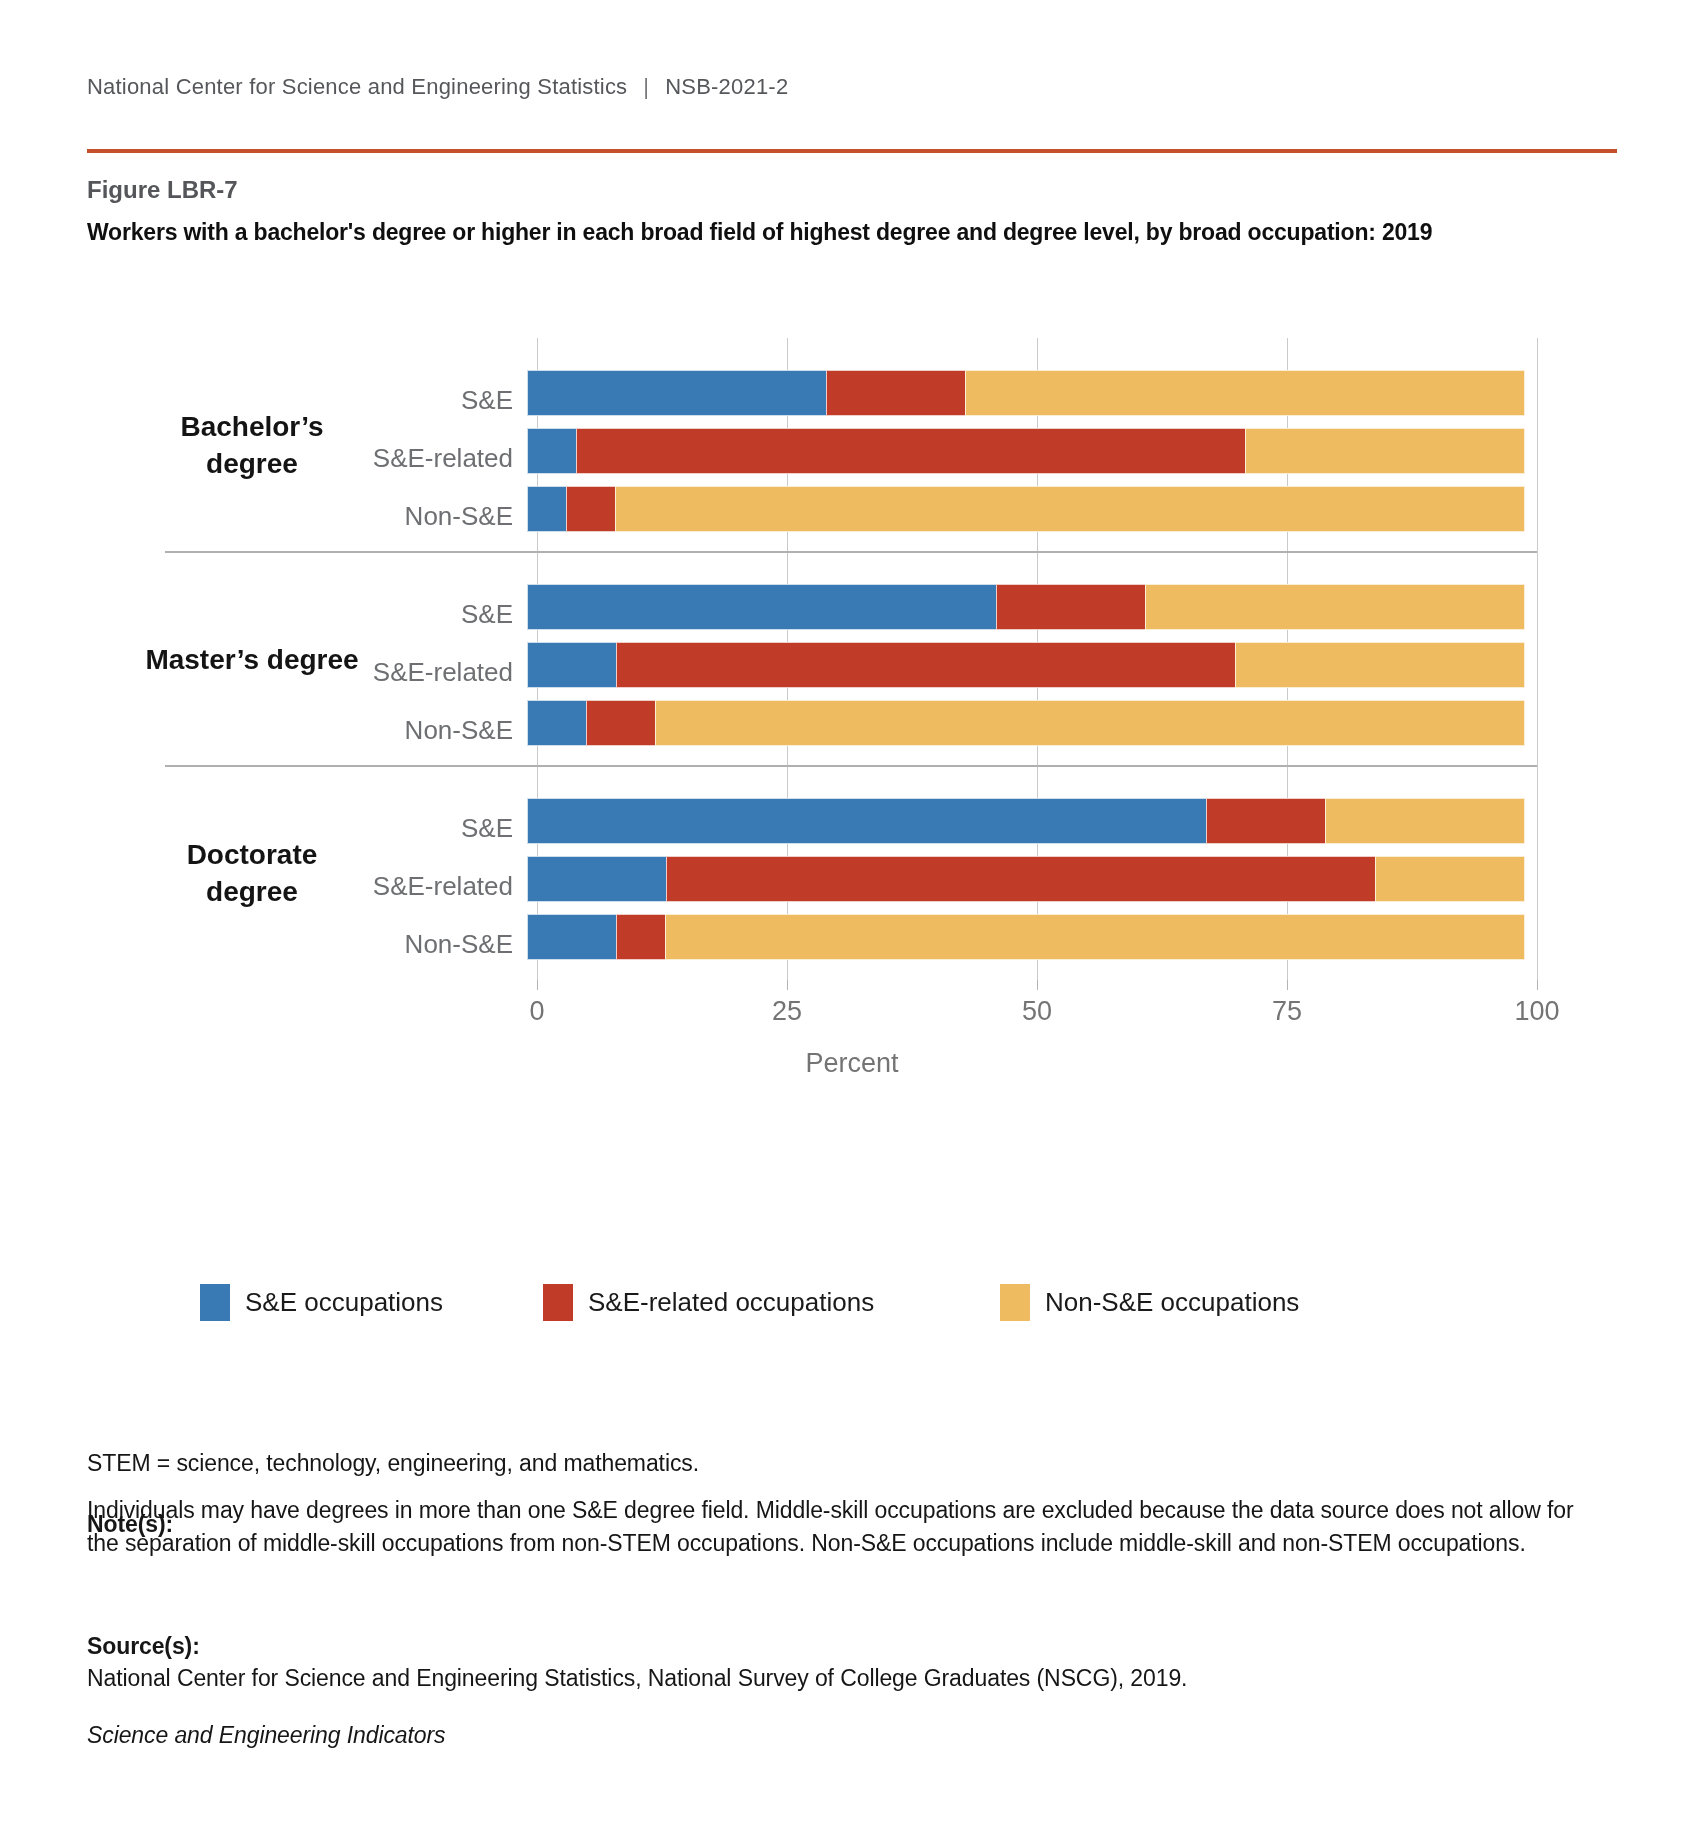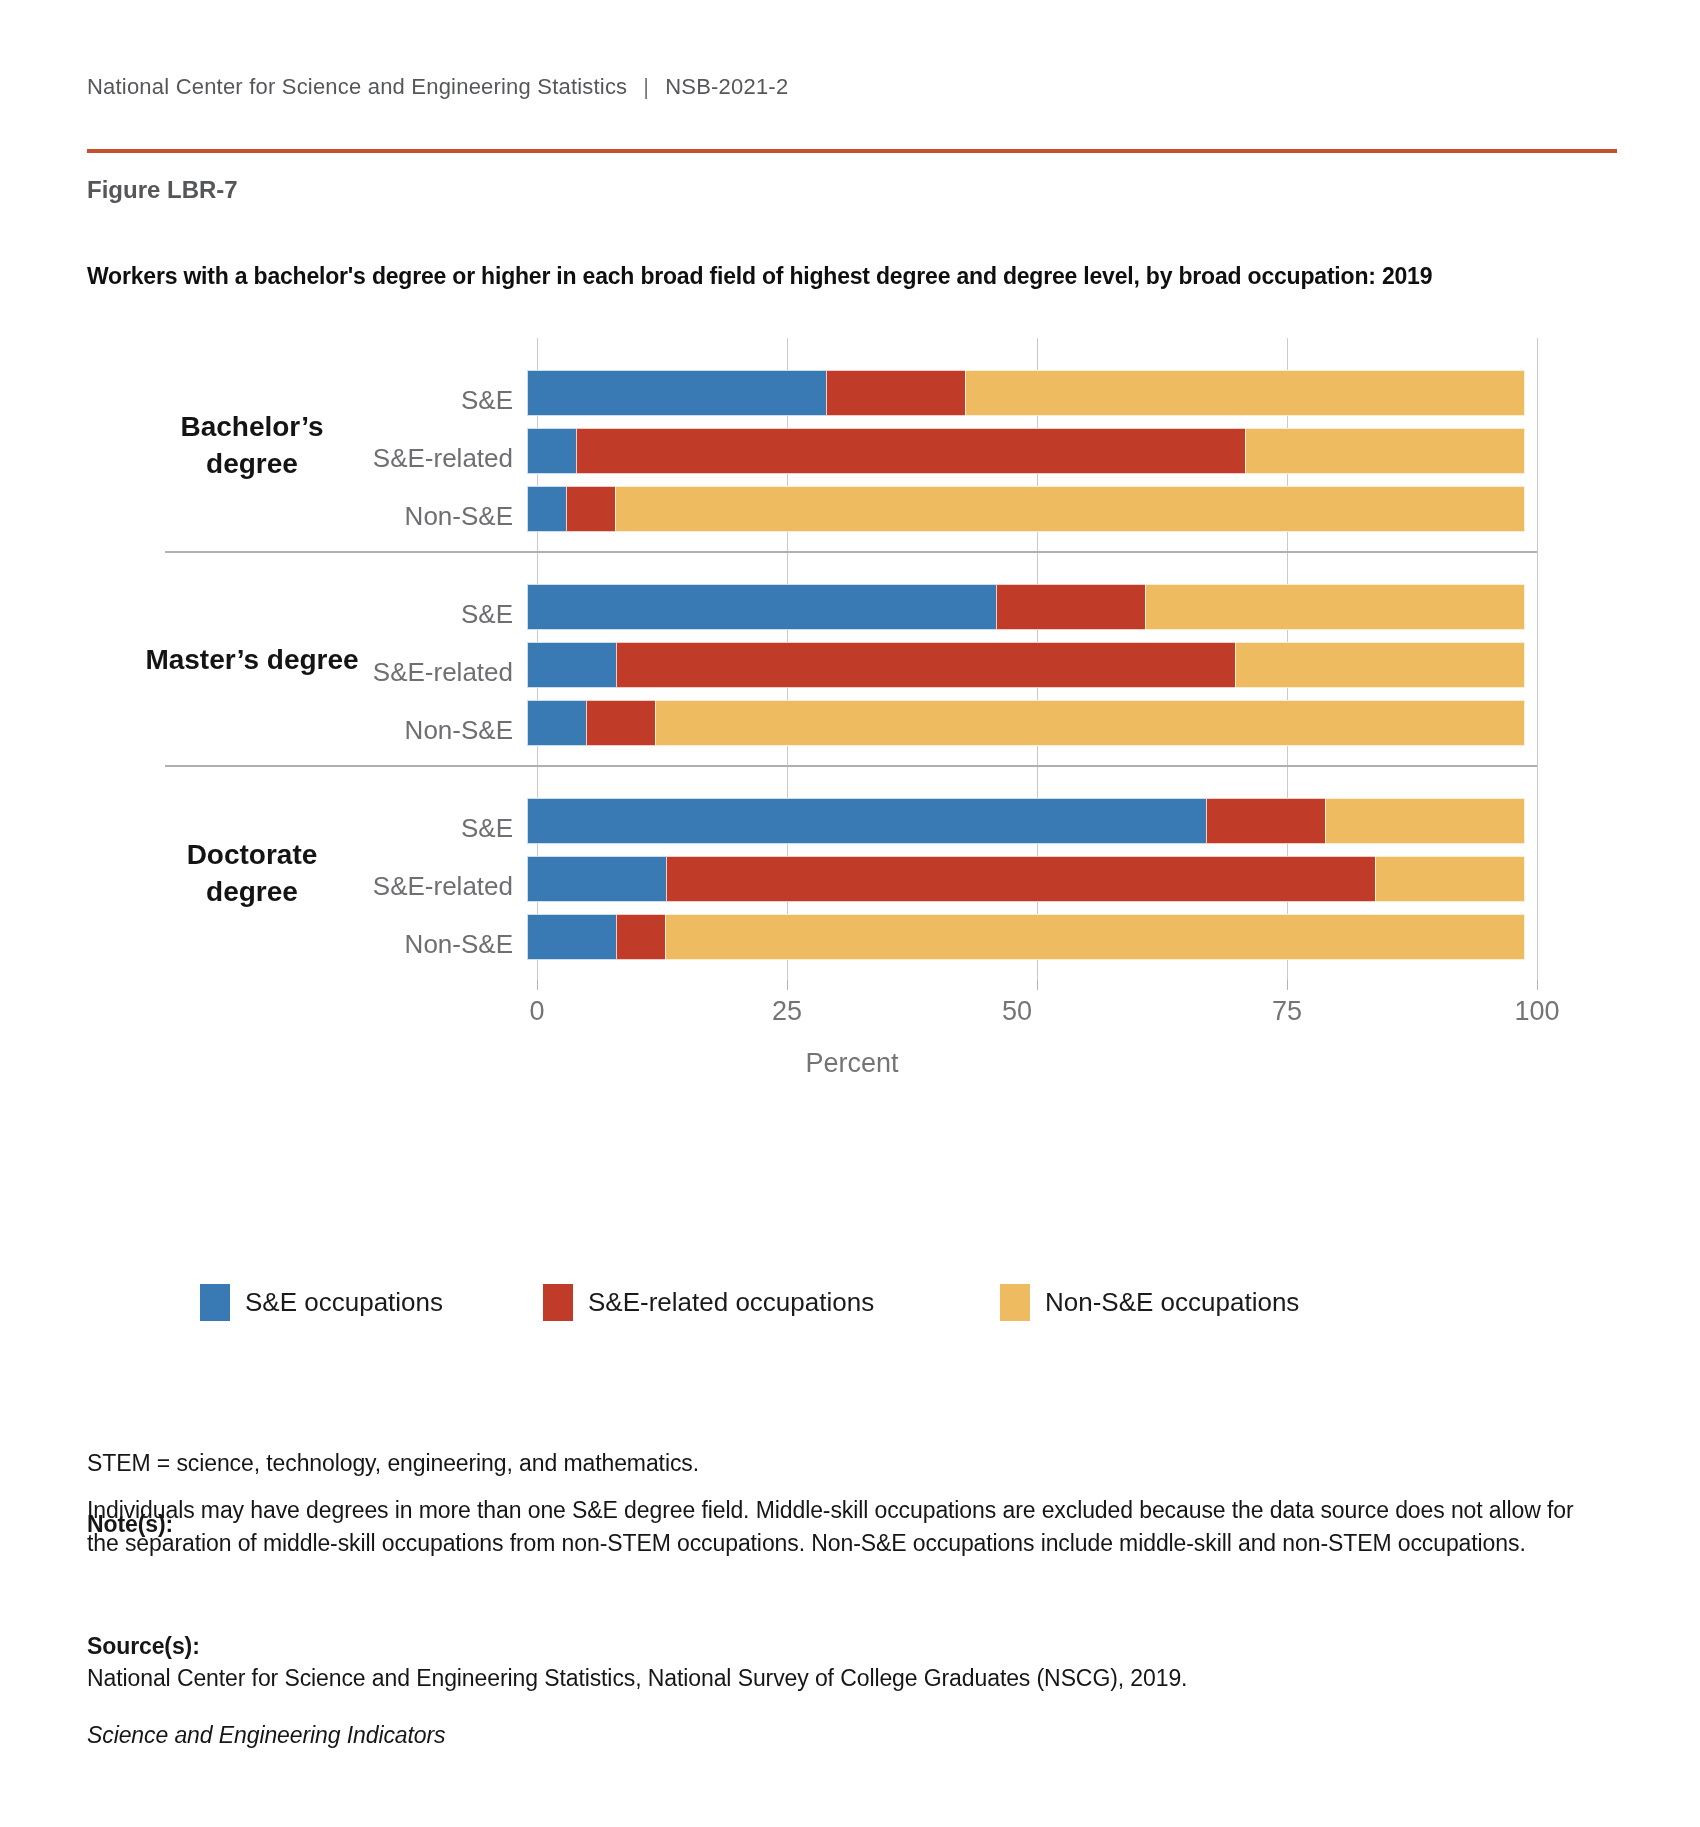--- a/index.html
+++ b/index.html
@@ -8,21 +8,21 @@
     font-family:"Liberation Sans","DejaVu Sans",sans-serif;
     color:#161616;overflow:hidden;
   }
   .abs{position:absolute;}
 
   
   .header{left:87px;top:74px;font-size:22px;color:#56575b;letter-spacing:.2px;white-space:nowrap;}
   .header .divider{margin:0 16px;color:#77787c;}
   .rule{left:87px;top:149px;width:1530px;height:4px;background:#c4512c;}
   .figure-label{left:87px;top:176px;font-size:24px;font-weight:700;color:#55565a;}
-  .title{left:87px;top:219px;font-size:23px;font-weight:700;color:#0f0f0f;letter-spacing:-.2px;white-space:nowrap;margin-top:44px;}
+  .title{left:87px;top:219px;font-size:23px;font-weight:700;color:#0f0f0f;letter-spacing:-.2px;white-space:nowrap;}
 
   
   .chart{left:87px;top:338px;width:1530px;}
   .groups{position:relative;}
   .gridline{position:absolute;top:0;bottom:0;width:1px;background:#cacaca;z-index:0;}
   .group{position:relative;padding:20px 0;}
   .group-separator{position:absolute;left:78px;top:-1px;width:1372px;height:2px;background:#b0b0b0;z-index:2;}
   .group-label{position:absolute;left:0;top:50%;transform:translateY(-50%);width:330px;
     text-align:center;font-size:28px;font-weight:700;color:#141414;line-height:37px;z-index:1;}
   .row{display:flex;align-items:flex-end;height:58px;position:relative;z-index:1;}
@@ -168,21 +168,21 @@
   <div class="axis-ticks">
       <div class="tick" style="left: 450px;"></div>
       <div class="tick" style="left: 700px;"></div>
       <div class="tick" style="left: 950px;"></div>
       <div class="tick" style="left: 1200px;"></div>
       <div class="tick" style="left: 1450px;"></div>
     </div>
   <div class="axis-labels">
       <div class="x-tick-label" style="left: 450px;">0</div>
       <div class="x-tick-label" style="left: 700px;">25</div>
-      <div class="x-tick-label" style="left: 930px;">50</div>
+      <div class="x-tick-label" style="left: 950px;">50</div>
       <div class="x-tick-label" style="left: 1200px;">75</div>
       <div class="x-tick-label" style="left: 1450px;">100</div>
     </div>
   <div class="axis-title">Percent</div>
 </div>
 
 <div class="abs legend">
   <div class="legend-item l0">
     <span class="swatch" style="background: rgb(58, 122, 180);"></span>
     <span class="legend-label">S&amp;E occupations</span>

